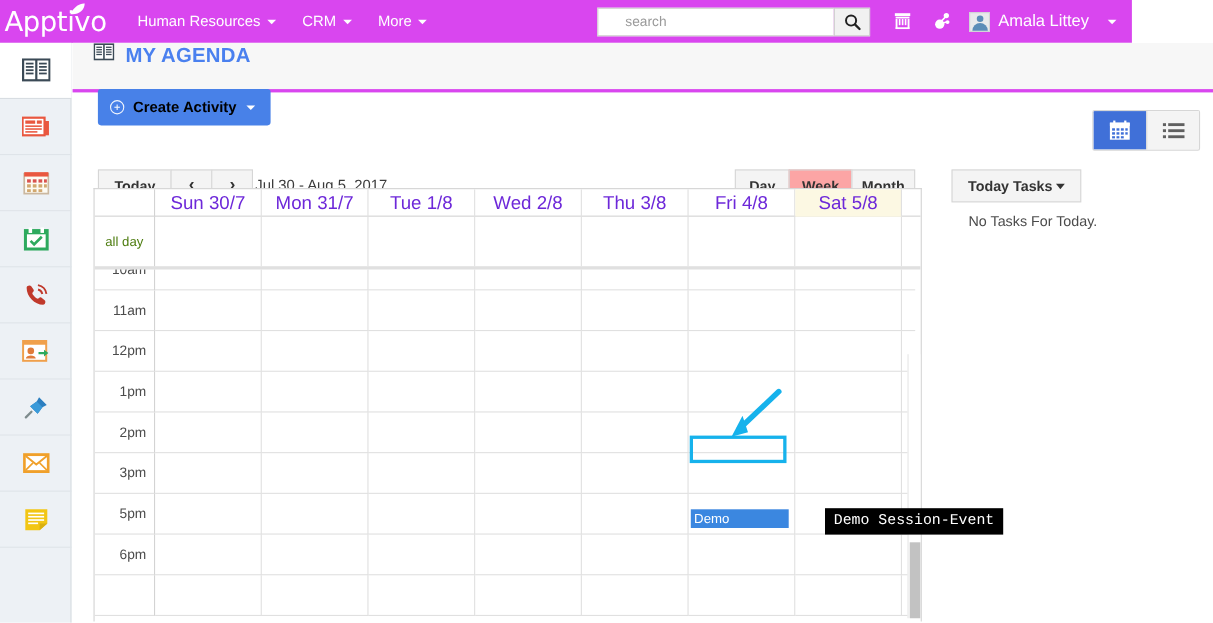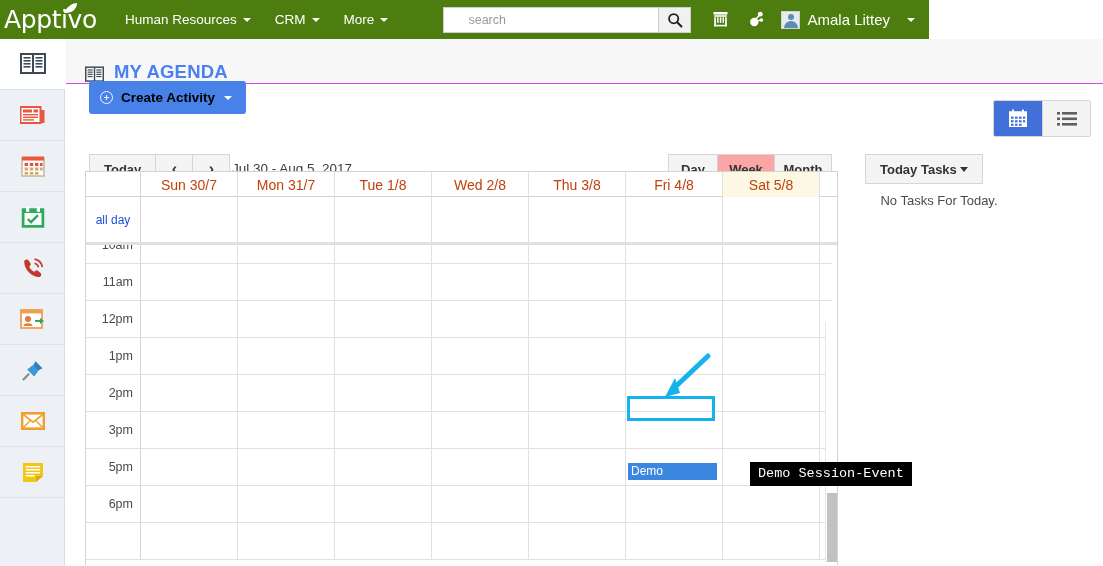--- a/index.html
+++ b/index.html
@@ -8,22 +8,22 @@
     width: 1103px; height: 566px;
     overflow: hidden;
     background: #ffffff;
     font-family: "Liberation Sans", sans-serif;
     -webkit-font-smoothing: antialiased;
   }
 
   
   #topbar {
     position: absolute; top: 0; left: 0;
-    width: 929px; height: 39px;
-    background: #4d7c0f;
+    width: 1029px; height: 39px;
+    background: #d946ef;
     display: flex; align-items: center;
   }
   #logo {
     margin-left: 3px;
     position: relative;
     width: 98px; height: 39px;
     display: flex; align-items: center;
   }
   #logo .word {
     color: #ffffff;
@@ -145,22 +145,22 @@
 
   
   #content {
     position: absolute; left: 66px; top: 39px;
     width: 1037px; height: 527px;
     background: #ffffff;
   }
   #pagetitle {
     height: 45px;
     background: #f7f7f7;
-    border-bottom: 1px solid #d946ef;
-    display: flex; align-items: flex-end;
+    border-bottom: 3px solid #d946ef;
+    display: flex; align-items: flex-start;
     padding-left: 19px;
   }
   #pagetitle .t {
     color: #4a80ef;
     font-size: 18.5px;
     font-weight: bold;
     letter-spacing: 0.2px;
     margin-left: 10px;
   }
 
@@ -268,35 +268,35 @@
   #cal {
     position: absolute; left: 19px; top: 132px;
     width: 753px; height: 394px;
     border: 1px solid #d3d3d3;
     border-bottom: none;
     background: #ffffff;
     overflow: hidden;
   }
   #cal-head { display: flex; height: 25px; border-bottom: 1px solid #d3d3d3; }
   .hcell {
-    font-size: 14px; color: #c2410c;
+    font-size: 17px; color: #6d28d9;
     display: flex; align-items: center; justify-content: center;
     border-right: 1px solid #e0e0e0;
     height: 25px;
   }
   .hcell.gut { width: 55px; border-right: 1px solid #d3d3d3; }
   .hcell.day { width: 97px; }
   .hcell.day.today { background: #fcf8e3; }
   .hcell.pad { width: 12px; border-right: none; }
 
   #cal-allday { display: flex; height: 48px; border-bottom: 3px solid #e0e0e0; }
   .acell { border-right: 1px solid #e0e0e0; height: 45px; }
   .acell.gut {
     width: 55px; border-right: 1px solid #d3d3d3;
-    font-size: 12px; color: #1d4ed8;
+    font-size: 12px; color: #4d7c0f;
     display: flex; align-items: center; justify-content: center;
   }
   .acell.day { width: 97px; }
   .acell.pad { width: 12px; border-right: none; }
 
   #cal-body { position: relative; height: 317px; overflow: hidden; }
   #cal-grid { position: absolute; left: 0; top: -18px; width: 753px; }
   .trow { display: flex; height: 37px; }
   .tcell {
     border-right: 1px solid #e0e0e0;

